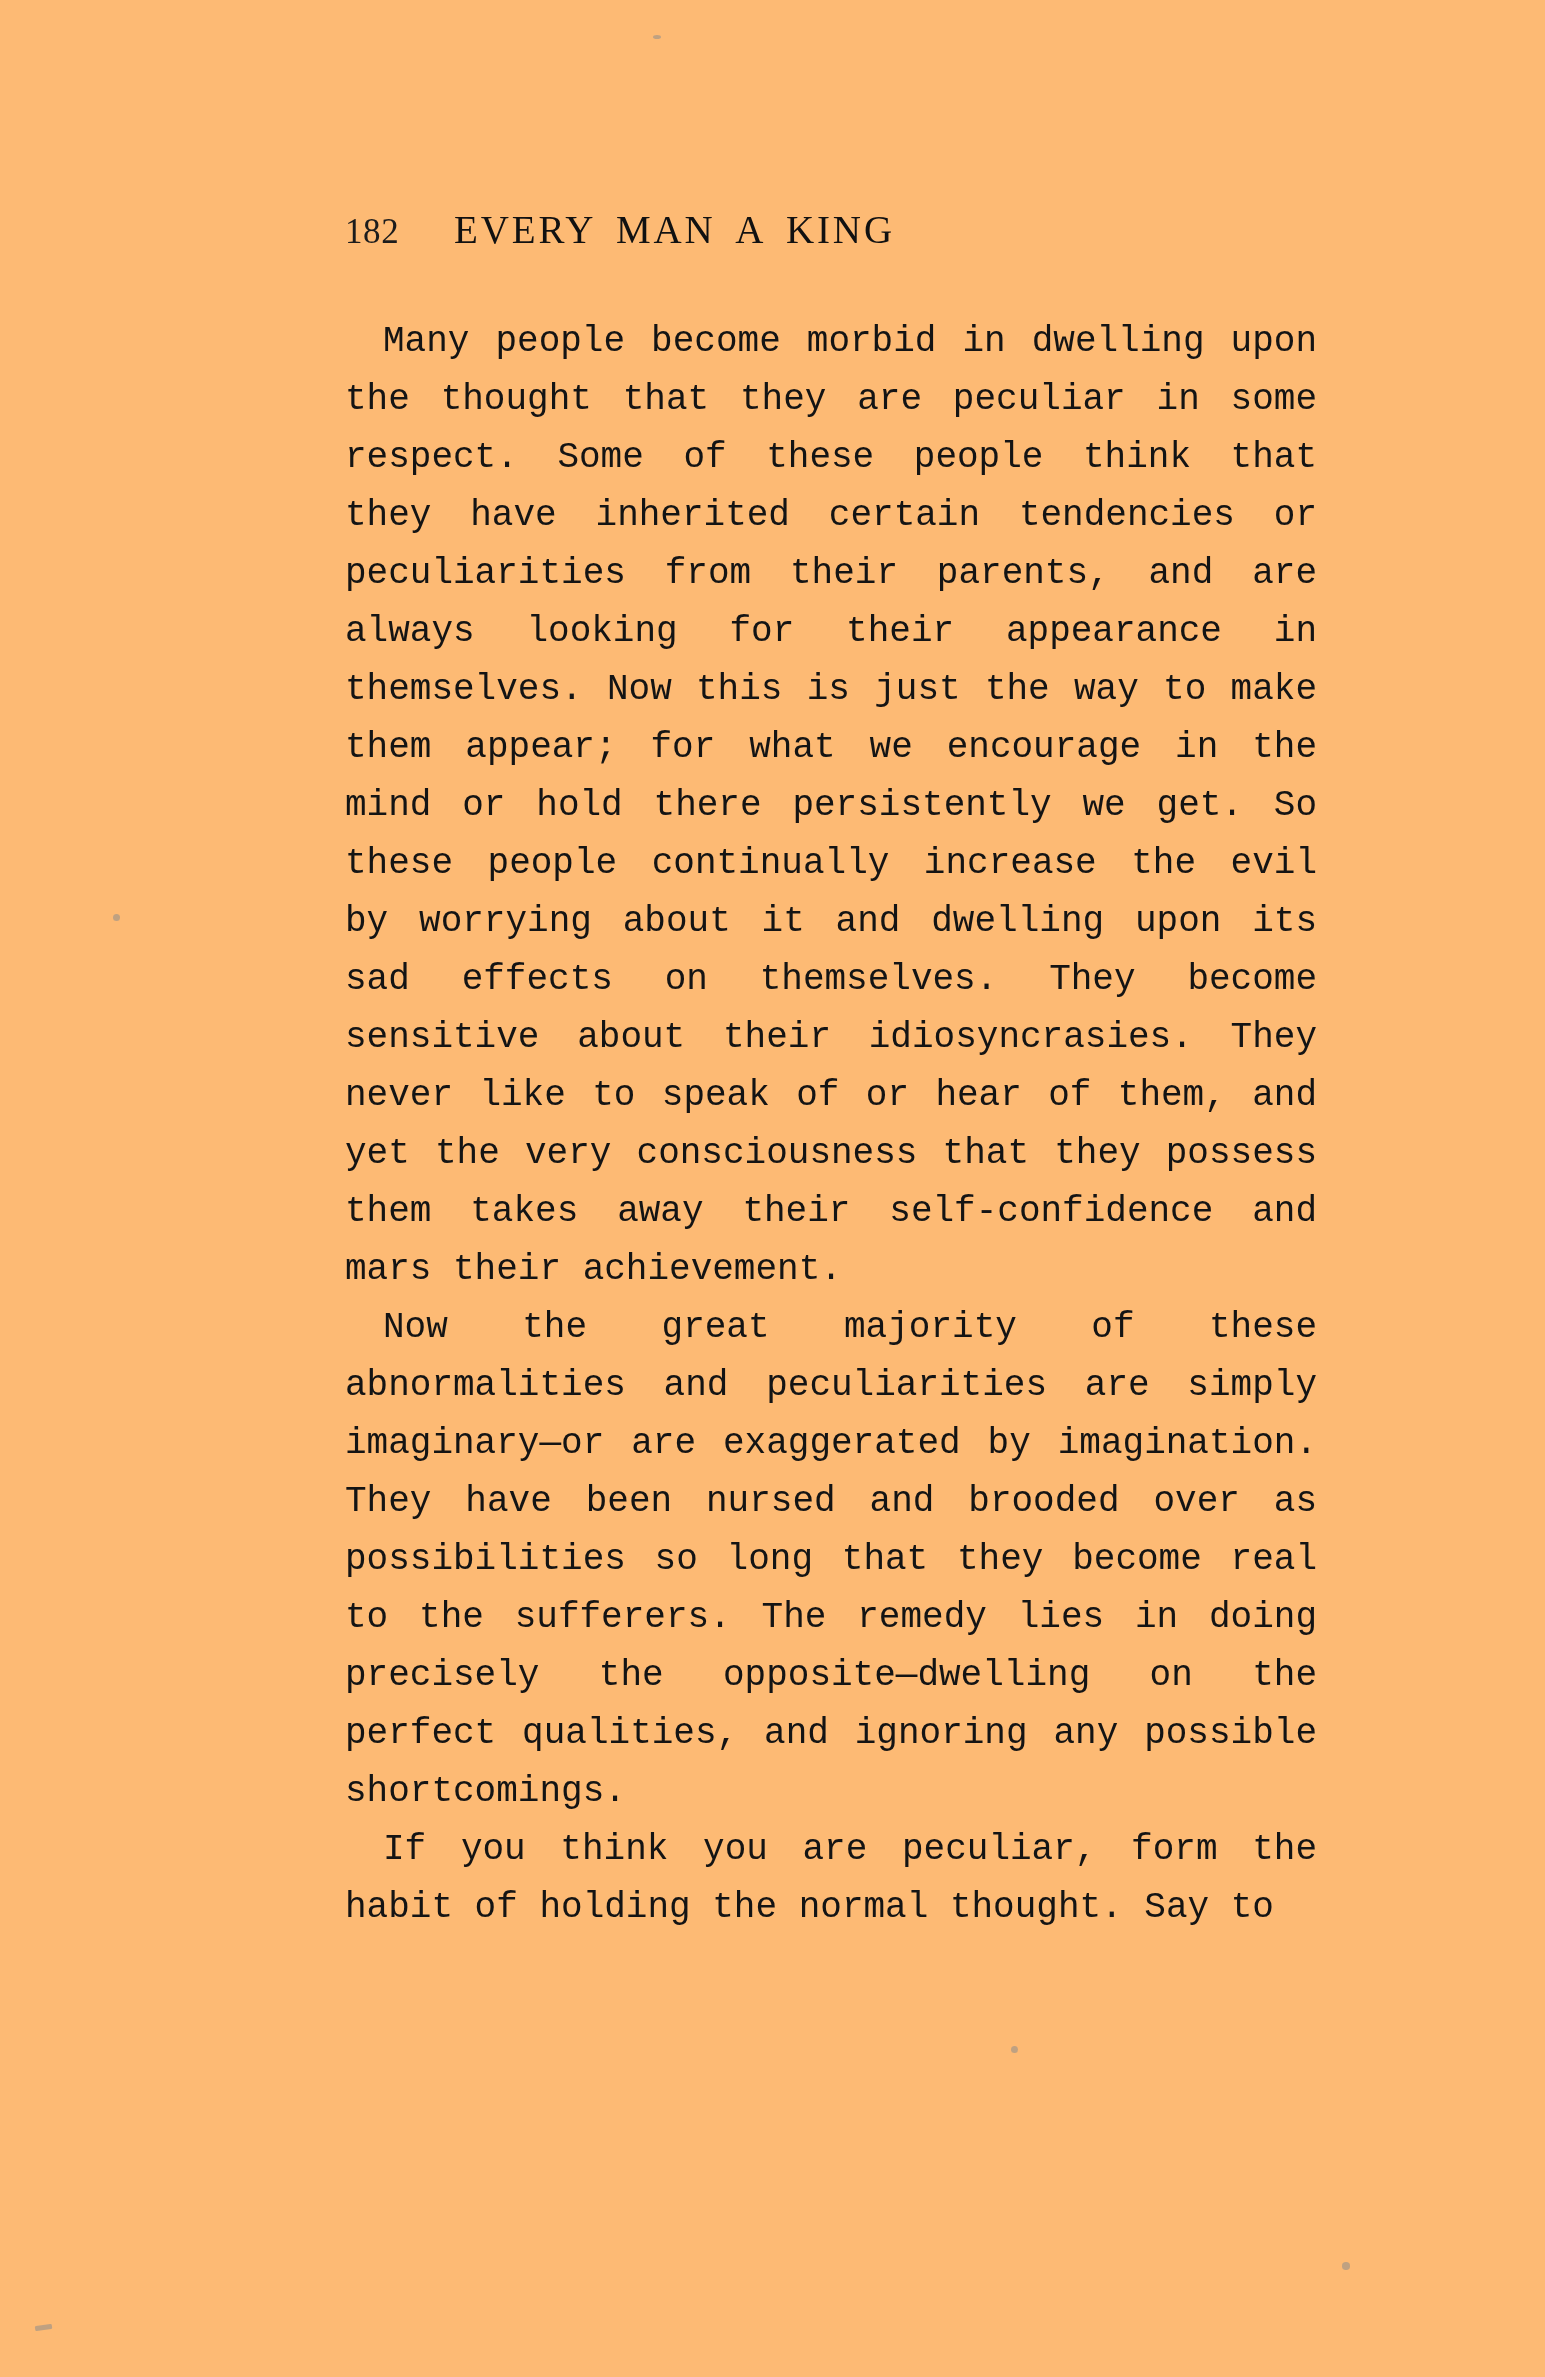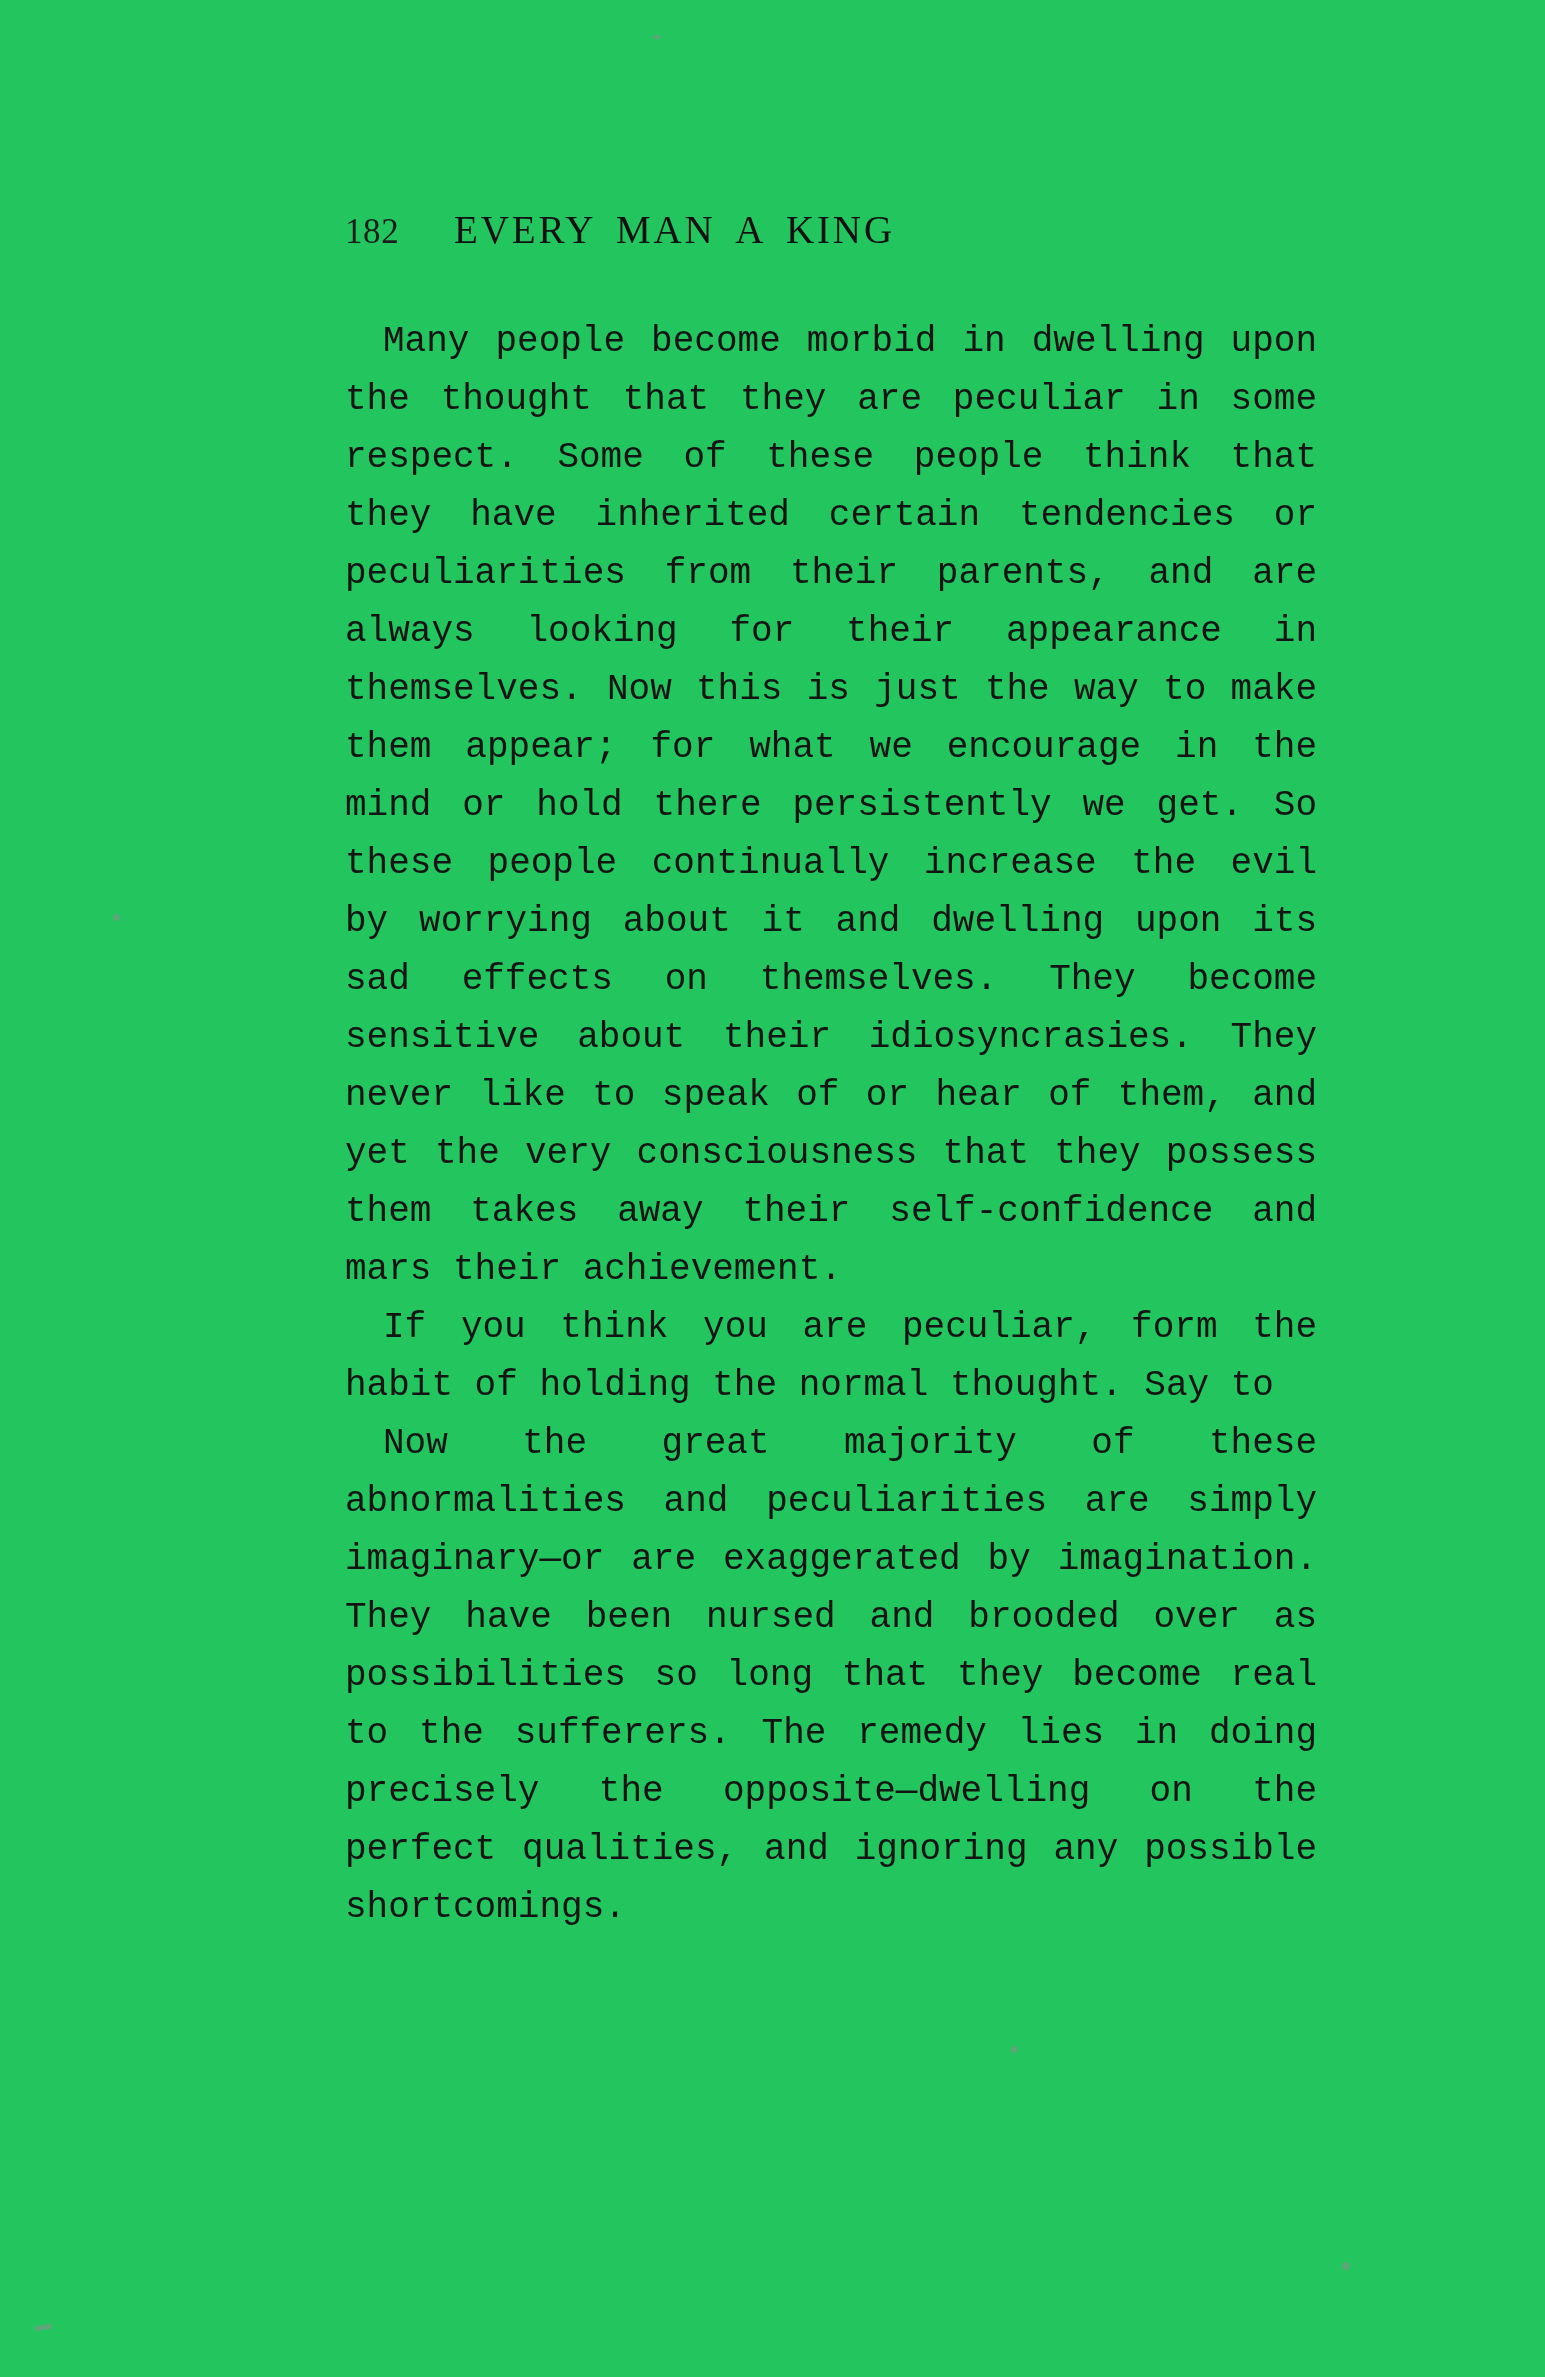--- a/index.html
+++ b/index.html
@@ -14,21 +14,21 @@
     font-family: "Liberation Serif", serif;
     color: #1a1a1a;
     overflow: hidden;
   }
 
   .page {
     position: absolute;
     top: 0; left: 0;
     width: 1545px;
     height: 2377px;
-    background: #22c55e;
+    background: #fdba74;
   }
 
   
   .speck {
     position: absolute;
     background: #8c8c8c;
     opacity: .55;
     border-radius: 50%;
   }
   .speck.s1 { left: 653px; top: 35px;  width: 8px; height: 4px; }
@@ -102,19 +102,19 @@
 
     <div class="header-line">
       <div class="folio">182</div>
       <div class="running-title">
         <span class="w">EVERY</span><span class="w">MAN</span><span class="w">A</span><span class="w">KING</span>
       </div>
     </div>
 
     <div class="body-text">
       <p class="indented full">Many people become morbid in dwelling upon the thought that they are peculiar in some respect. Some of these people think that they have inherited certain tendencies or peculiarities from their parents, and are always looking for their appearance in themselves. Now this is just the way to make them appear; for what we encourage in the mind or hold there persistently we get. So these people continually increase the evil by worrying about it and dwelling upon its sad effects on themselves. They become sensitive about their idiosyncrasies. They never like to speak of or hear of them, and yet the very consciousness that they possess them takes away their self-confidence and mars their achievement.</p>
+      <p class="indented full">Now the great majority of these abnormalities and peculiarities are simply imaginary—or are exaggerated by imagination. They have been nursed and brooded over as possibilities so long that they become real to the sufferers. The remedy lies in doing precisely the opposite—dwelling on the perfect qualities, and ignoring any possible shortcomings.</p>
       <p class="indented full">If you think you are peculiar, form the habit of holding the normal thought. Say to</p>
-      <p class="indented full">Now the great majority of these abnormalities and peculiarities are simply imaginary—or are exaggerated by imagination. They have been nursed and brooded over as possibilities so long that they become real to the sufferers. The remedy lies in doing precisely the opposite—dwelling on the perfect qualities, and ignoring any possible shortcomings.</p>
     </div>
 
   </div>
 </div>
 
 
 </body></html>

